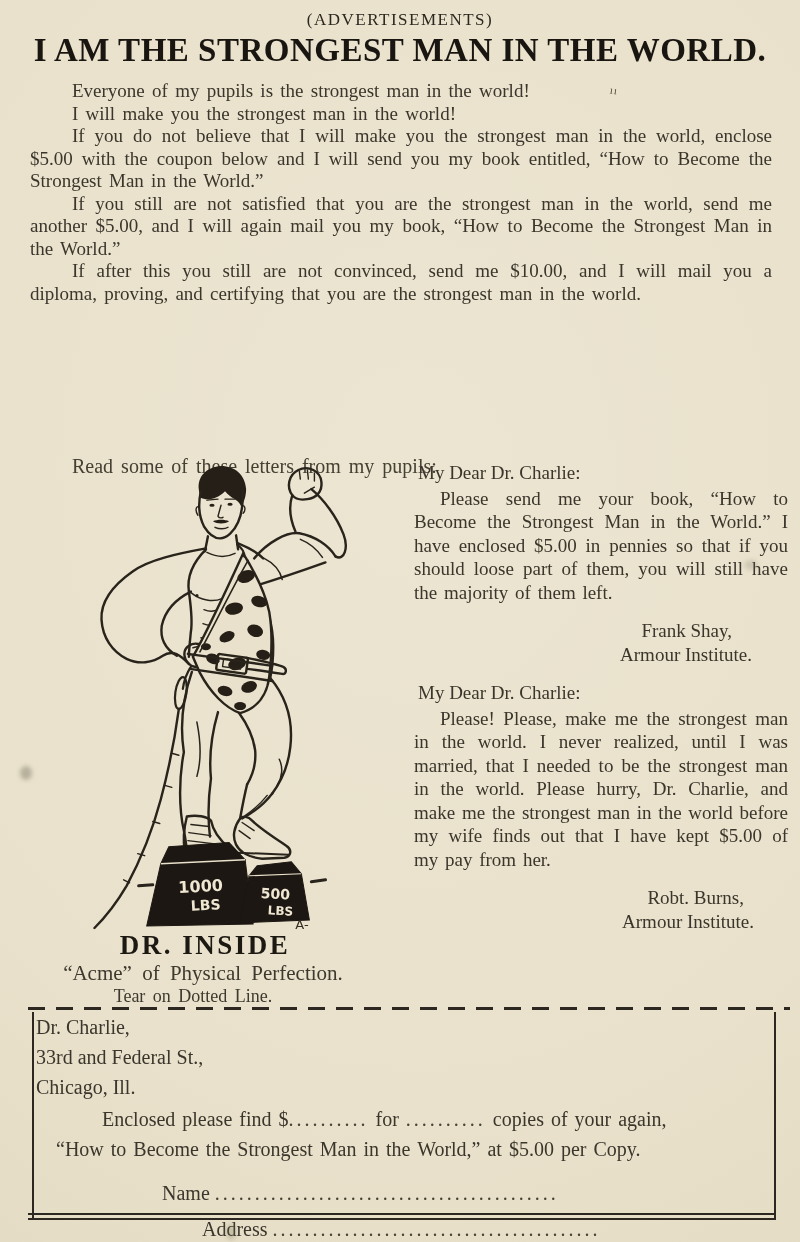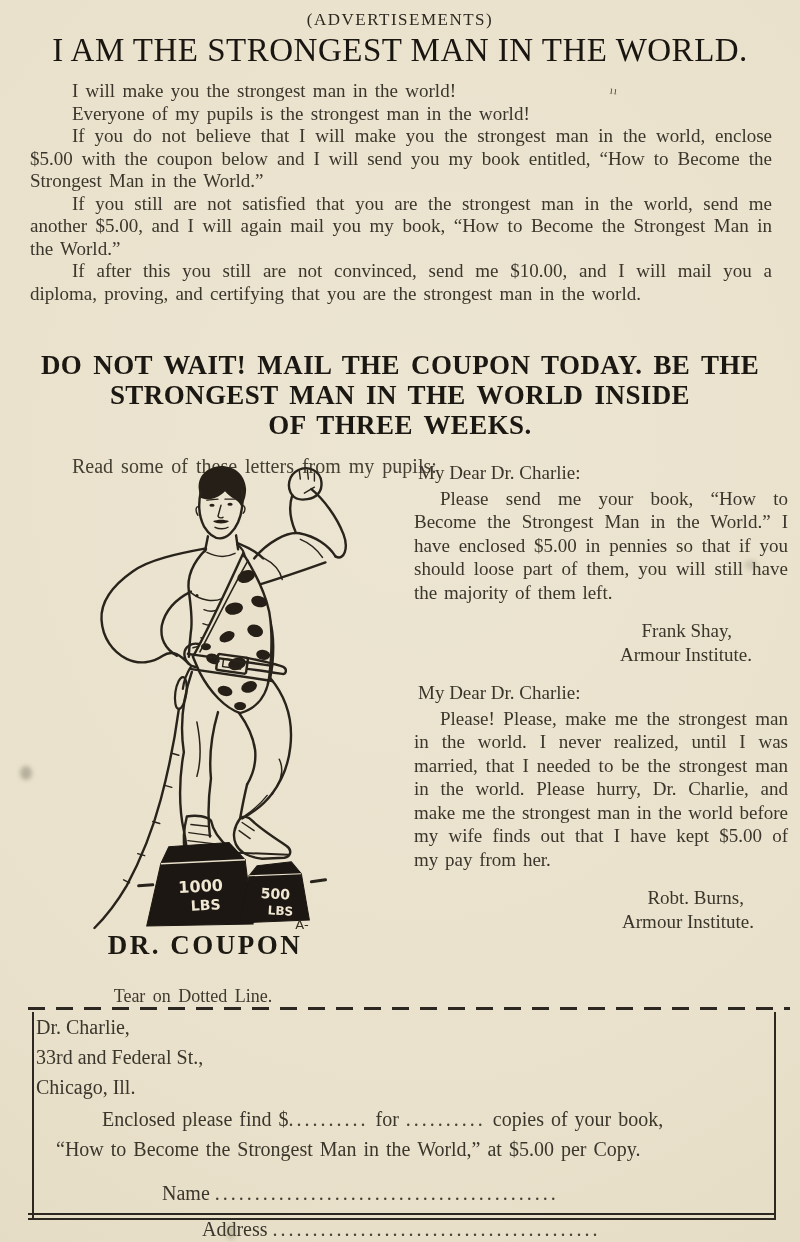--- a/index.html
+++ b/index.html
@@ -13,21 +13,21 @@
     background:radial-gradient(120% 90% at 52% 38%, #ece5d2 0%, #e9e1cb 58%, #e2d8c0 100%);
     color:#3a352c;
   }
   
   .adv-label{
     position:absolute;top:10px;left:0;right:0;
     text-align:center;font-size:17px;letter-spacing:1.5px;color:#2c2820;
   }
   .headline{
     position:absolute;top:32px;left:0;right:0;margin:0;
-    text-align:center;font-size:33px;font-weight:normal;color:#191511;
+    text-align:center;font-size:33px;font-weight:bold;color:#191511;
     letter-spacing:0.5px;
   }
   .stray{
     position:absolute;left:610px;top:84px;font-size:11px;color:#57503e;
     transform:rotate(8deg);letter-spacing:1px;
   }
   .body-copy{
     position:absolute;top:80px;left:30px;width:742px;
     font-size:19px;line-height:22.5px;color:#3b362c;
   }
@@ -110,32 +110,27 @@
 </head>
 <body>
 
 <div class="page">
 
   <div class="adv-label">(ADVERTISEMENTS)</div>
   <h1 class="headline">I AM THE STRONGEST MAN IN THE WORLD.</h1>
   <span class="stray">ıı</span>
 
   <div class="body-copy">
+    <p>Everyone of my pupils is the strongest man in the world!</p>
     <p>I will make you the strongest man in the world!</p>
-    <p>Everyone of my pupils is the strongest man in the world!</p>
     <p>If you do not believe that I will make you the strongest man in the world, enclose $5.00 with the coupon below and I will send you my book entitled, “How to Become the Strongest Man in the World.”</p>
     <p>If you still are not satisfied that you are the strongest man in the world, send me another $5.00, and I will again mail you my book, “How to Become the Strongest Man in the World.”</p>
     <p>If after this you still are not convinced, send me $10.00, and I will mail you a diploma, proving, and certifying that you are the strongest man in the world.</p>
   </div>
 
-  <h2 class="cta">
-    <span>DO NOT WAIT!  MAIL THE COUPON TODAY.  BE THE</span>
-    <span>STRONGEST MAN IN THE WORLD INSIDE</span>
-    <span>OF THREE WEEKS.</span>
-  </h2>
 
   <p class="letters-intro">Read some of these letters from my pupils:</p>
 
   <svg class="figure" viewBox="0 0 340 470" aria-hidden="true">
     <defs>
       <clipPath id="suitClip">
         <path d="M194,93 C206,112 216,133 220,151 C223,169 223,191 220,216 C218,233 209,247 191,252 C176,247 161,231 151,212 L144,196 C160,167 178,128 194,93 Z"></path>
       </clipPath>
     </defs>
 
@@ -240,21 +235,22 @@
       <polygon class="wt" points="208,404 242,400 252,412 200,414"></polygon>
       <polygon class="wt" points="200,414 252,412 260,458 190,461"></polygon>
       <path d="M200,414 L252,412" style="stroke:#e9e1cb;stroke-width:1.2;fill:none"></path>
       <text class="wt-label" x="226" y="437" font-size="14" text-anchor="middle" transform="rotate(3 226 437)">500</text>
       <text class="wt-label" x="231" y="453" font-size="12" text-anchor="middle" transform="rotate(3 231 453)">LBS</text>
     </g>
     <path class="ln" style="stroke-width:3" d="M90,424 L104,423 M262,420 L276,418"></path>
     <text class="artist" x="246" y="467" font-size="13">A-</text>
   </svg>
 
-  <div class="cap-name">DR. COUPON</div>
+  <div class="cap-name">DR. INSIDE</div>
+  <div class="cap-sub">“Acme” of Physical Perfection.</div>
   <div class="cap-tear">Tear on Dotted Line.</div>
 
   <div class="letters">
     <div class="letter">
       <div class="salut">My Dear Dr. Charlie:</div>
       <p class="lbody">Please send me your book, “How to Become the Strongest Man in the World.” I have enclosed $5.00 in pennies so that if you should loose part of them, you will still have the majority of them left.</p>
       <div class="sig s1">Frank Shay,</div>
       <div class="aff a1">Armour Institute.</div>
     </div>
     <div class="letter letter2">
@@ -267,21 +263,21 @@
 
   <div class="tear-line"></div>
   <div class="coupon-border-left"></div>
   <div class="coupon-border-right"></div>
   <div class="coupon-bottom"></div>
 
   <div class="coupon">
     <div class="c-line">Dr. Charlie,</div>
     <div class="c-line">33rd and Federal St.,</div>
     <div class="c-line">Chicago, Ill.</div>
-    <div class="c-order"><span>Enclosed please find $</span><span class="dots">..........</span><span> for </span><span class="dots">..........</span><span> copies of your book,</span></div>
+    <div class="c-order"><span>Enclosed please find $</span><span class="dots">..........</span><span> for </span><span class="dots">..........</span><span> copies of your again,</span></div>
     <div class="c-order2">“How to Become the Strongest Man in the World,” at $5.00 per Copy.</div>
     <div class="c-name"><span>Name </span><span class="dots">...........................................</span></div>
     <div class="c-addr"><span>Address </span><span class="dots">.........................................</span></div>
   </div>
 
   <div class="smudge smudge1"></div>
   <div class="smudge smudge2"></div>
   <div class="smudge smudge3"></div>
 </div>
 

